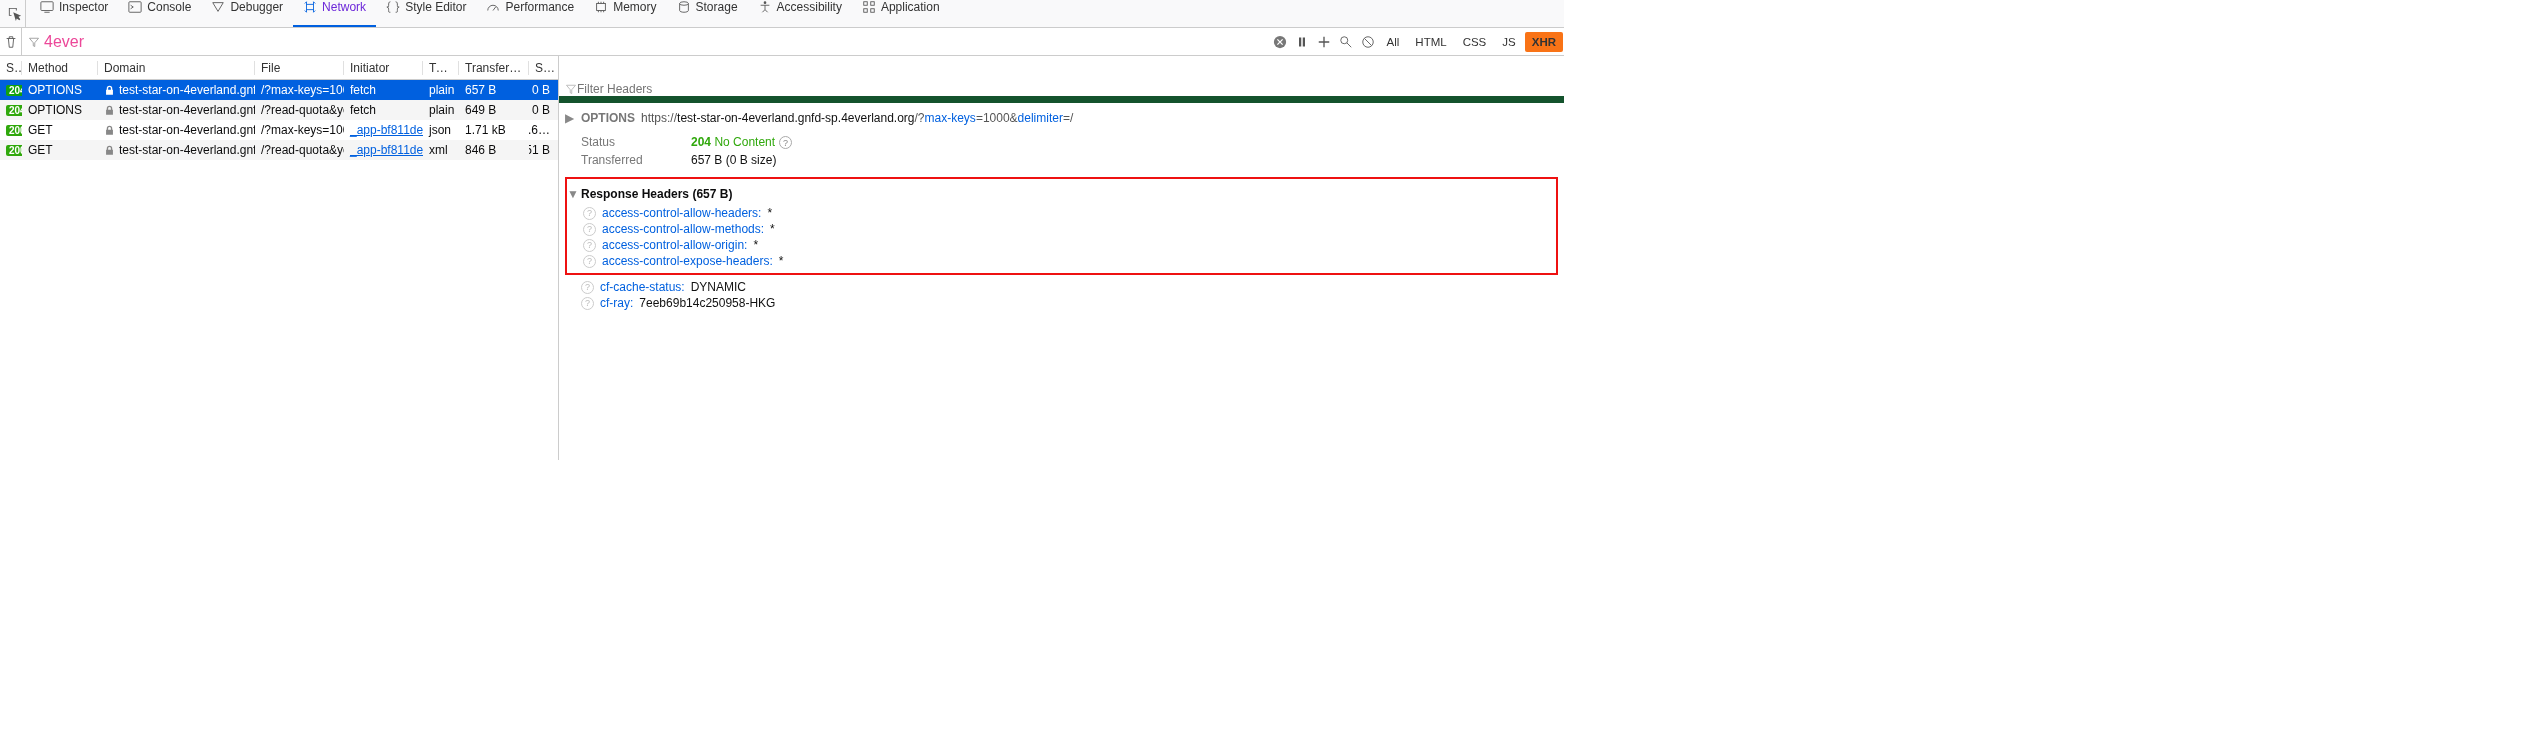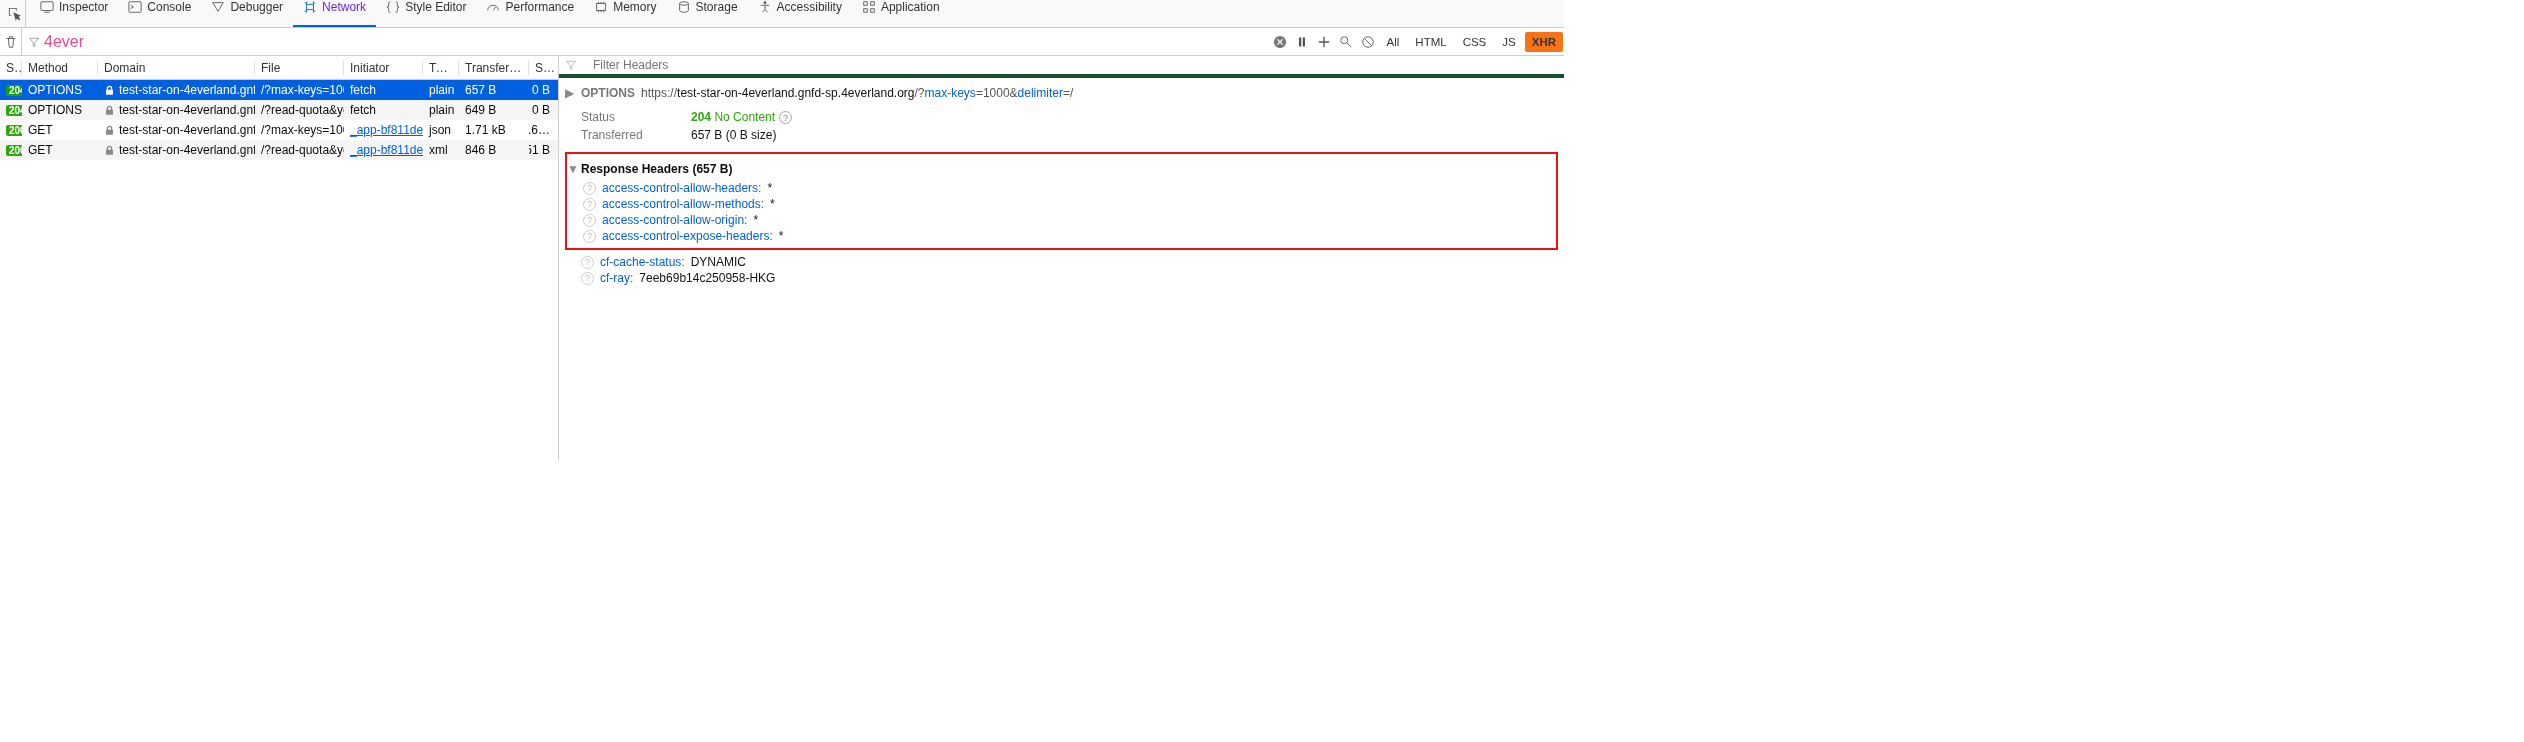--- a/index.html
+++ b/index.html
@@ -51,21 +51,21 @@
 .lock { width:11px; height:11px; flex:0 0 11px; }
 a.initiator-link{ color:#0060df; text-decoration:underline; }
 .turtle { width:12px;height:10px; background:#bbb; border-radius:50% 50% 50% 50%; display:inline-block; margin-left:2px;}
 
 
 .details-toolbar { display:flex; align-items:center; height:24px; border-bottom:1px solid #ccc; background:#fff; padding:0 4px; gap:2px; }
 .details-toolbar .play { width:20px;height:20px; display:flex;align-items:center;justify-content:center; border:1px solid #ccc; border-radius:2px; cursor:pointer;}
 .details-toolbar .dtab { padding:0 10px; height:100%; display:flex;align-items:center; cursor:pointer; font-size:12px; border-bottom:2px solid transparent;}
 .details-toolbar .dtab.active { color:#0060df; border-bottom-color:#0060df; }
 
-.details-filter { display:flex; align-items:center; height:22px; border-bottom:4px solid #14532d; padding:0 6px; gap:16px; color:#888;}
+.details-filter { display:flex; align-items:center; height:22px; border-bottom:7px solid #14532d; padding:0 6px; gap:0; color:#888;margin-top:25px;}
 .details-filter input { border:none; outline:none; font-size:12px; width:200px; }
 
 .details-body { padding:4px 6px; overflow:auto; flex:1; }
 .req-url-row { display:flex; align-items:center; gap:6px; padding:4px 0; color:#333; }
 .req-url-row .twisty { width:10px; color:#888; cursor:pointer;}
 .req-url-row .method { font-weight:700; color:#777; }
 .req-url-row .url { color:#555; }
 .req-url-row .url .host { color:#111; }
 .req-url-row .url .qk { color:#0060df; }
 .req-url-row .url .qe { color:#555; }

